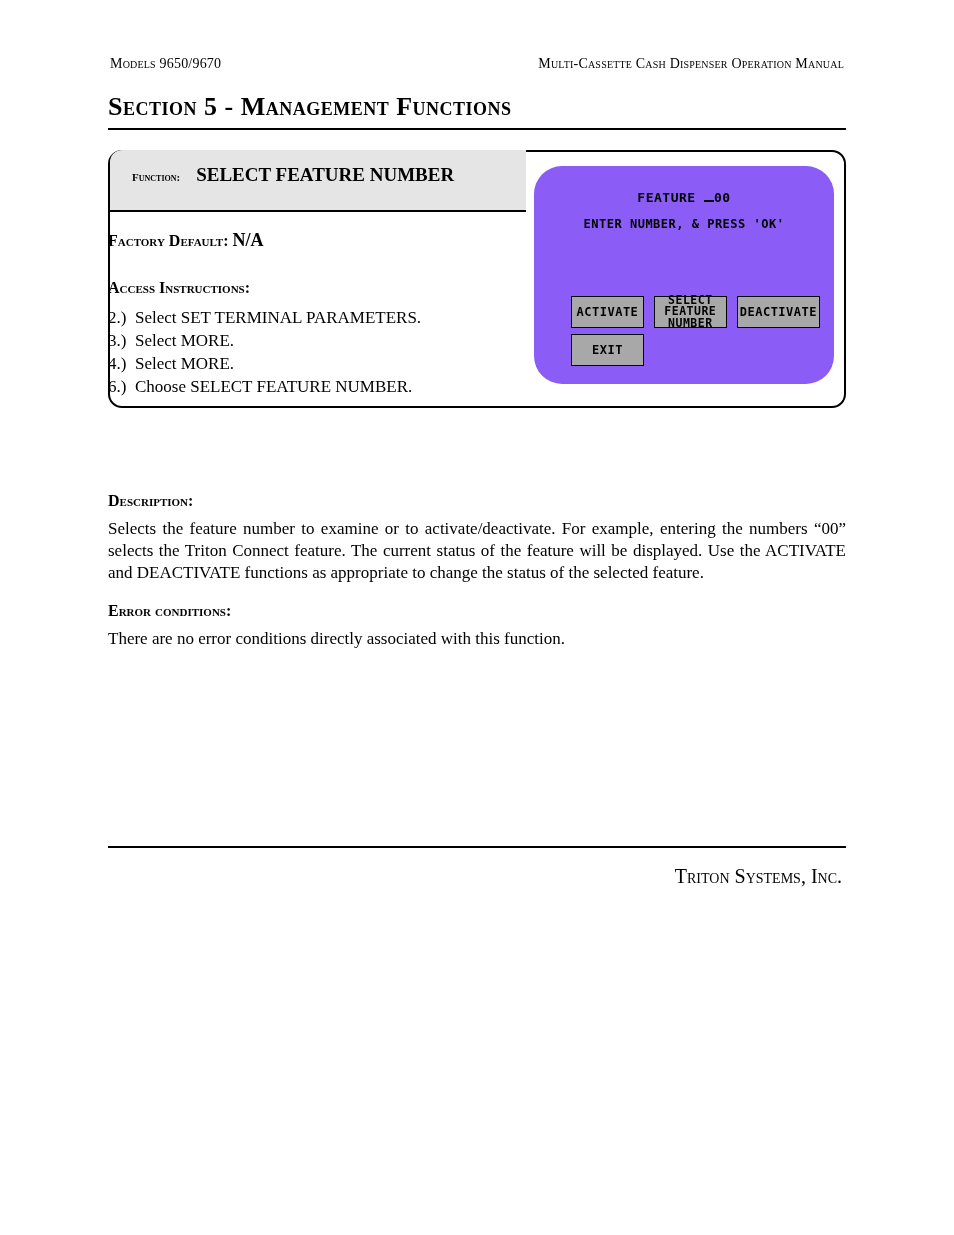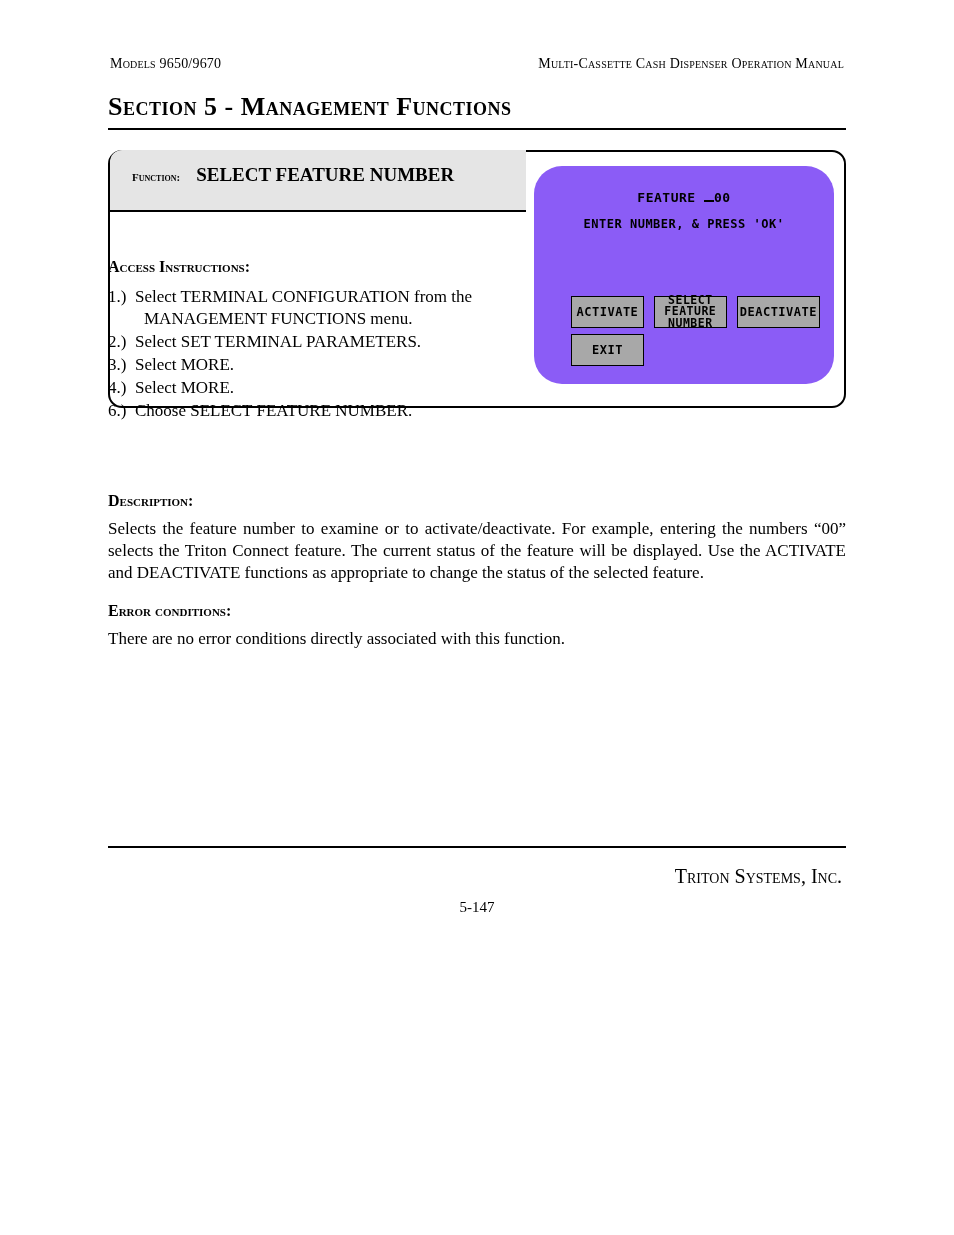--- a/index.html
+++ b/index.html
@@ -226,38 +226,41 @@
         <div class="term-line" style="margin-top:12px; font-size:12px;">ENTER NUMBER, &amp; PRESS 'OK'</div>
         <div class="term-buttons">
           <div class="term-btn">ACTIVATE</div>
           <div class="term-btn two">SELECT FEATURE NUMBER</div>
           <div class="term-btn">DEACTIVATE</div>
           <div class="term-btn">EXIT</div>
         </div>
       </div>
 
       <div class="left-col">
+        <div>
+          <span class="subhead">Factory Default:</span>
+          <span> </span>
+          <span class="valtext">N/A</span>
+        </div>
         <div class="subhead" style="margin-top:28px;">Access Instructions:</div>
         <div class="instructions">
-          <div class="step"><span>1.)</span>&nbsp;&nbsp;<span>Select TERMINAL CONFIGURATION from the MANAGEMENT FUNCTIONS menu.</span></div>
           <div class="step"><span>2.)</span>&nbsp;&nbsp;<span>Select SET TERMINAL PARAMETERS.</span></div>
           <div class="step"><span>3.)</span>&nbsp;&nbsp;<span>Select MORE.</span></div>
           <div class="step"><span>4.)</span>&nbsp;&nbsp;<span>Select MORE.</span></div>
           <div class="step"><span>6.)</span>&nbsp;&nbsp;<span>Choose SELECT FEATURE NUMBER.</span></div>
         </div>
       </div>
     </div>
 
     <div class="below">
       <div class="subhead">Description:</div>
       <div class="body-text">Selects the feature number to examine or to activate/deactivate.  For example, entering the numbers “00” selects the Triton Connect feature. The current status of the feature will be displayed. Use the ACTIVATE and DEACTIVATE functions as appropriate to change the status of the selected feature.</div>
 
       <div class="subhead">Error conditions:</div>
       <div class="body-text" style="text-align:left;">There are no error conditions directly associated with this function.</div>
     </div>
 
   </div>
 
   <hr class="footer-rule">
   <div class="footer-company">Triton Systems, Inc.</div>
-  <div class="footer-page">5-147</div>
 
 </div>
 
 </body></html>

